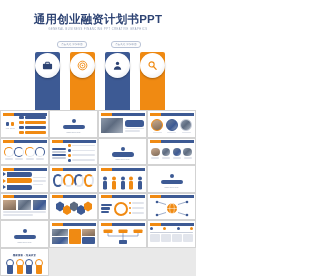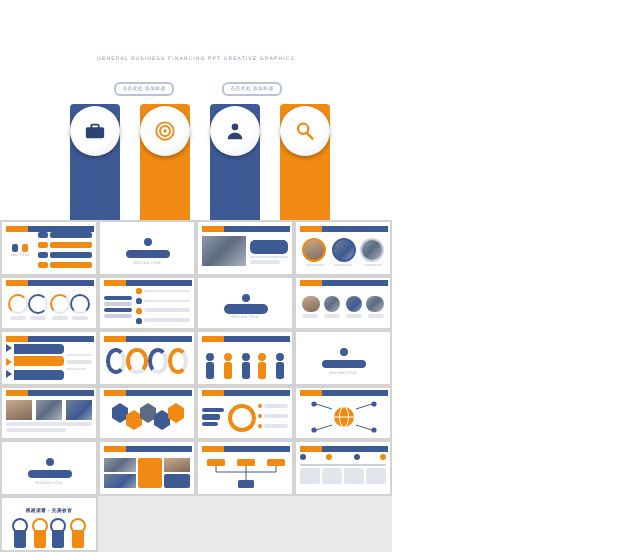--- a/index.html
+++ b/index.html
@@ -89,20 +89,21 @@
   .txt{font-size:2px;color:#9aa3b4;letter-spacing:.1px;white-space:nowrap;}
   .pillbtn{height:4.5px;border-radius:2.5px;background:#3d5a94;}
 </style>
 </head>
 <body>
 
 <div id="app">
 
   <div class="cover">
 
+    <div class="cover-title">通用创业融资计划书PPT</div>
     <div class="cover-sub">GENERAL BUSINESS FINANCING PPT CREATIVE GRAPHICS</div>
 
     <div class="pill p1">点击此处 添加标题</div>
     <div class="pill p2">点击此处 添加标题</div>
 
     <div class="colbar c1"></div>
     <div class="colbar c2"></div>
     <div class="colbar c3"></div>
     <div class="colbar c4"></div>
 

